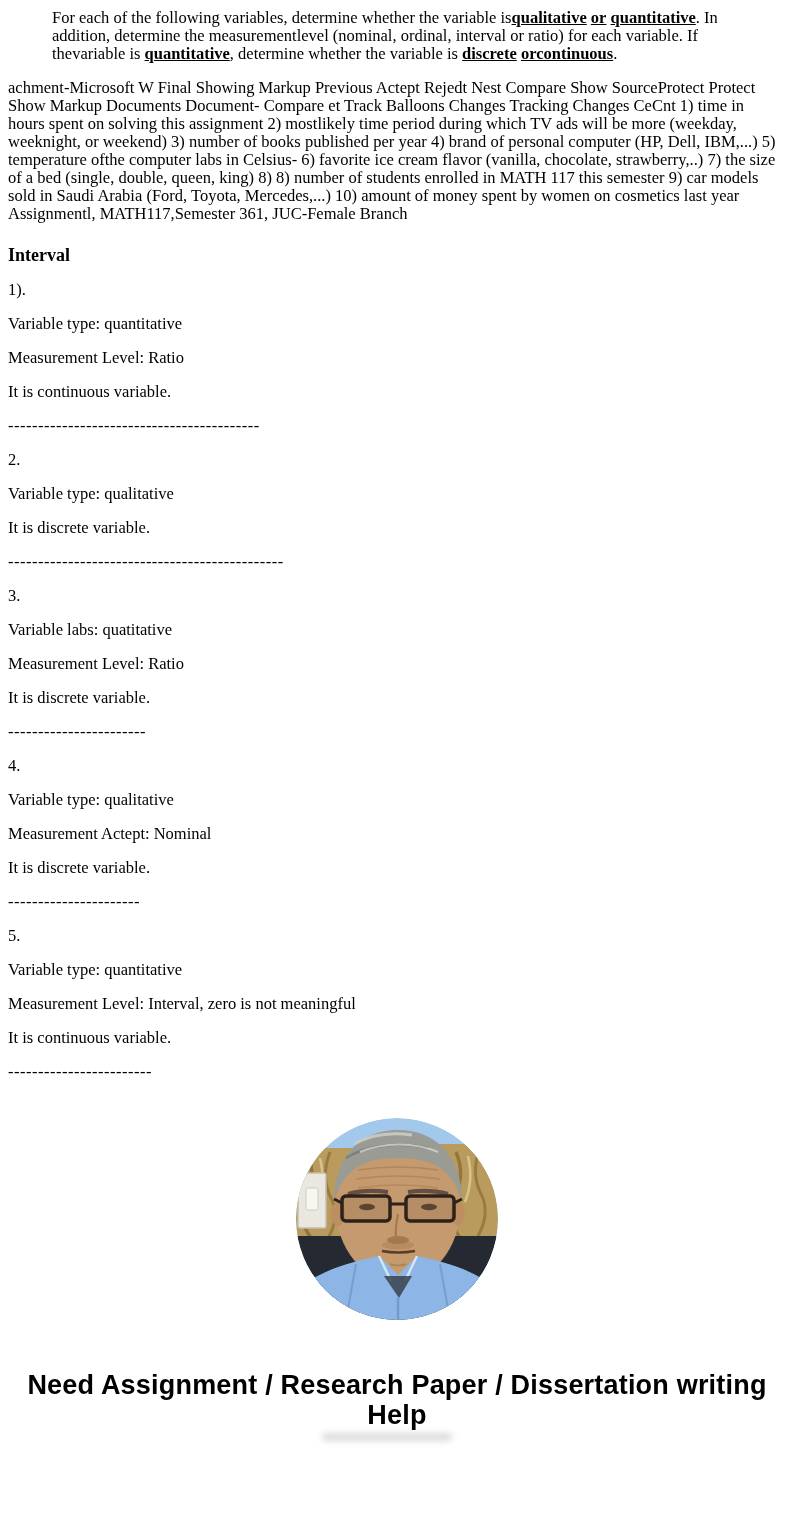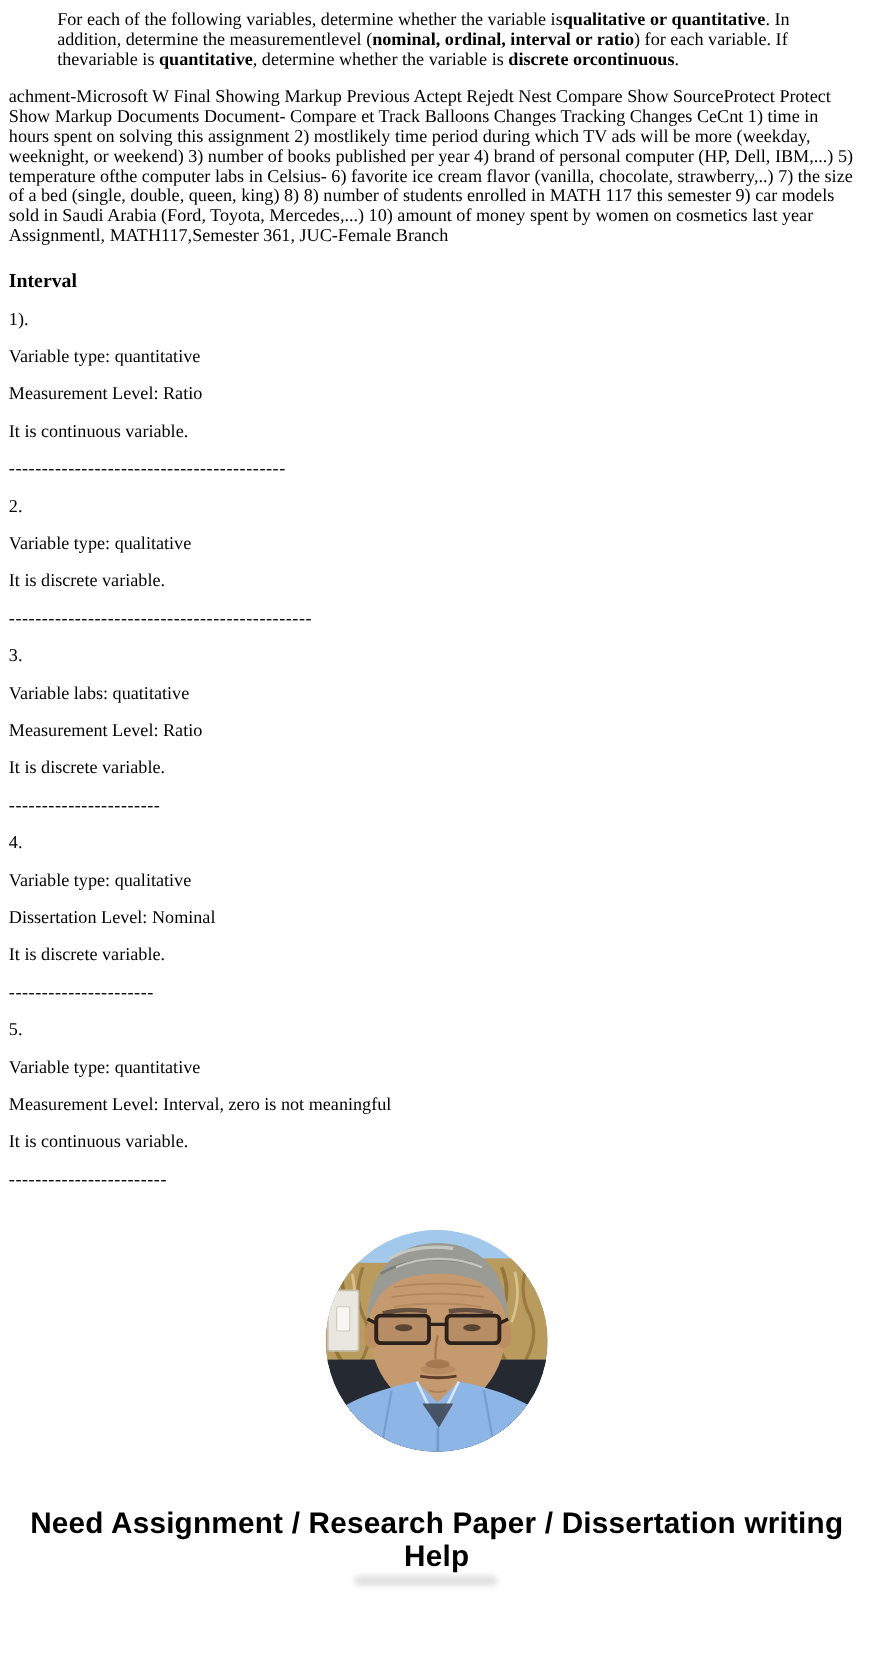--- a/index.html
+++ b/index.html
@@ -11,22 +11,22 @@
     color: #000000;
     font-family: "Liberation Serif", serif;
   }
   .doc { padding-top: 9px; }
 
   .header-para {
     margin: 0 34px 0 52px;
     font-size: 16.5px;
     line-height: 18px;
   }
-  .header-para .bu { font-weight: bold; }
-  .header-para .b  { font-weight: bold; }
+  .header-para .bu { font-weight: bold; text-decoration: underline; }
+  .header-para .b  { font-weight: normal; }
 
   .intro-para {
     margin: 16px 12px 0 8px;
     font-size: 16.5px;
     line-height: 18px;
   }
 
   .solution-heading {
     margin: 22px 8px 16px 8px;
     font-size: 18px;
@@ -105,21 +105,21 @@
     <p class="sol-line">3.</p>
     <p class="sol-line">Variable labs: quatitative</p>
     <p class="sol-line">Measurement Level: Ratio</p>
     <p class="sol-line">It is discrete variable.</p>
     <p class="sol-line sep-line">-----------------------</p>
   </section>
 
   <section>
     <p class="sol-line">4.</p>
     <p class="sol-line">Variable type: qualitative</p>
-    <p class="sol-line">Dissertation Level: Nominal</p>
+    <p class="sol-line">Measurement Actept: Nominal</p>
     <p class="sol-line">It is discrete variable.</p>
     <p class="sol-line sep-line">----------------------</p>
   </section>
 
   <section>
     <p class="sol-line">5.</p>
     <p class="sol-line">Variable type: quantitative</p>
     <p class="sol-line">Measurement Level: Interval, zero is not meaningful</p>
     <p class="sol-line">It is continuous variable.</p>
     <p class="sol-line sep-line">------------------------</p>

